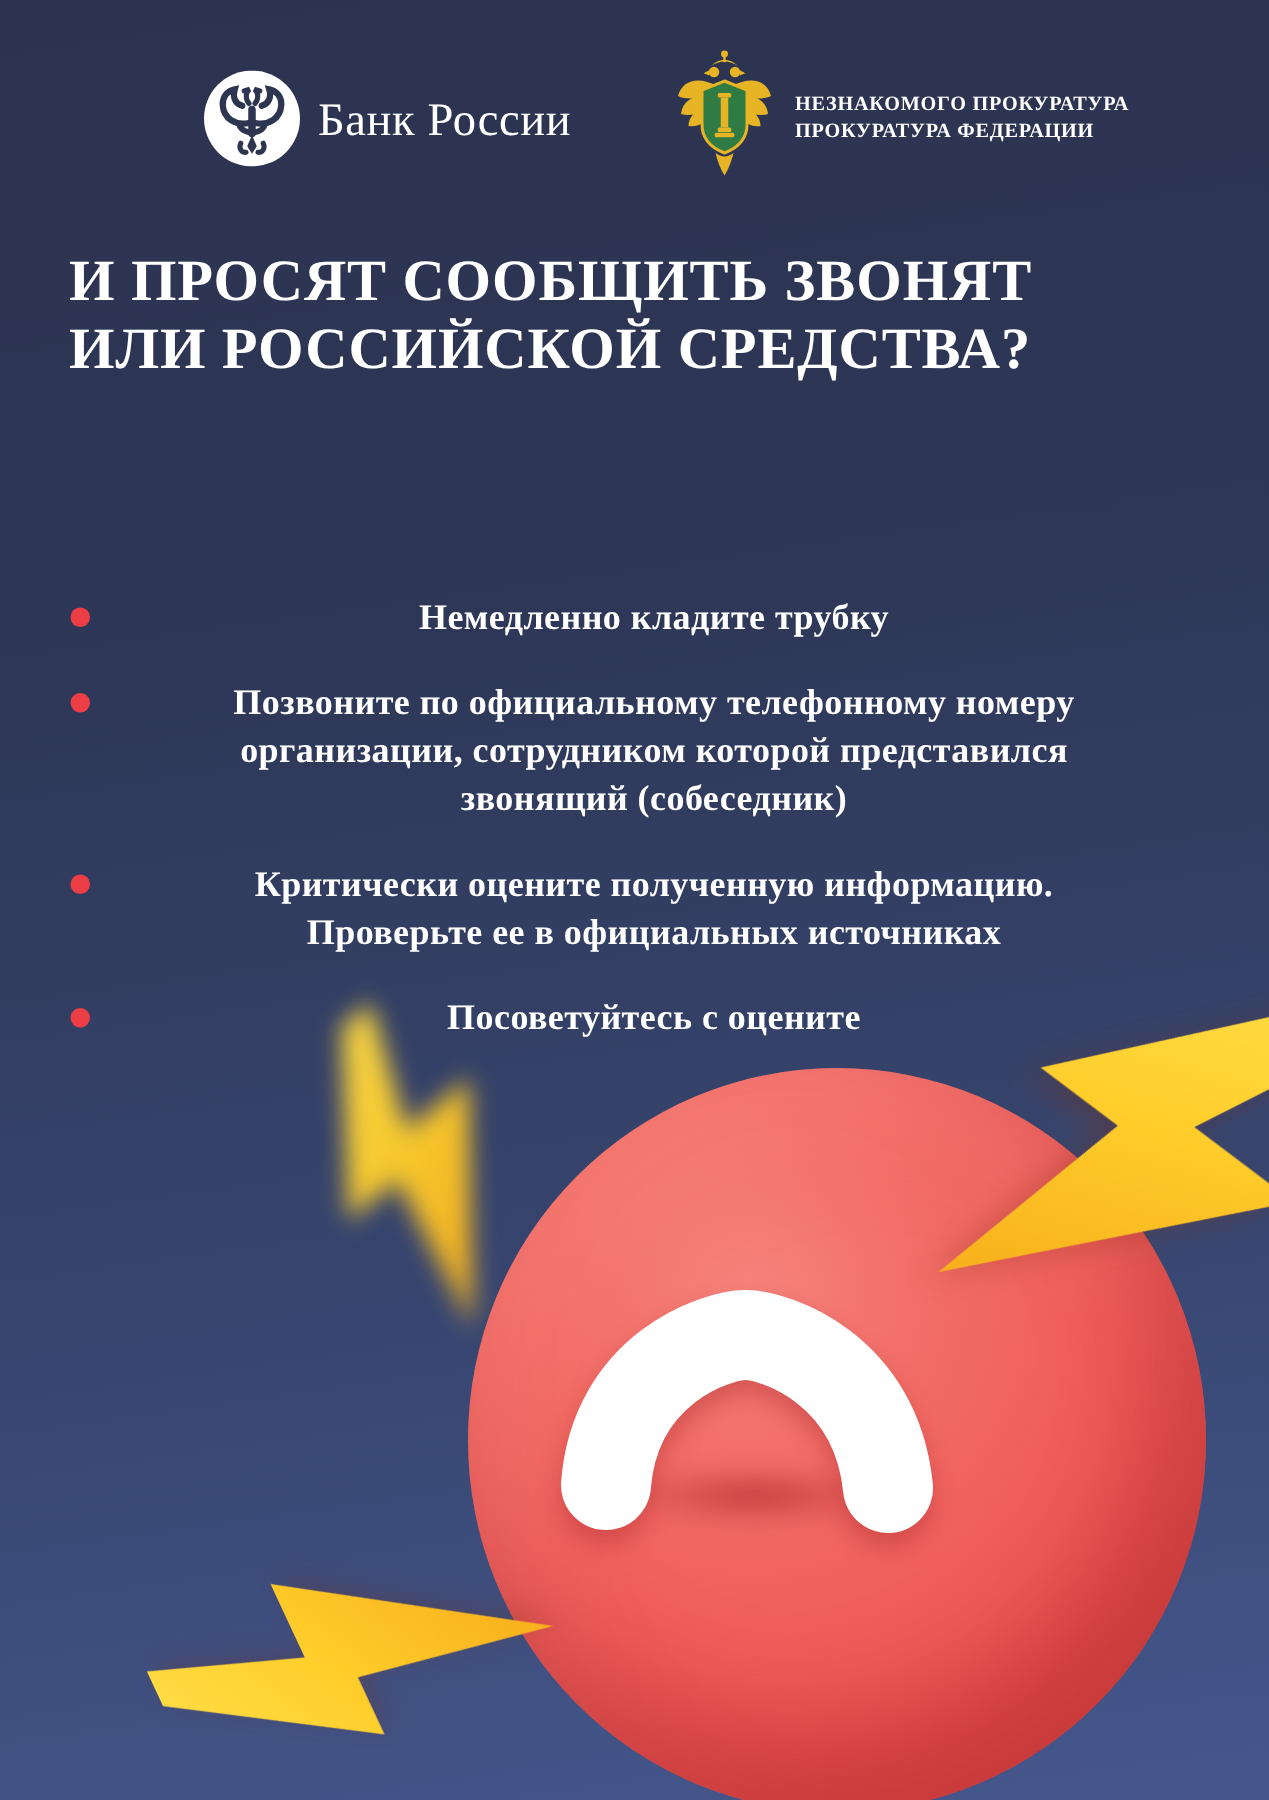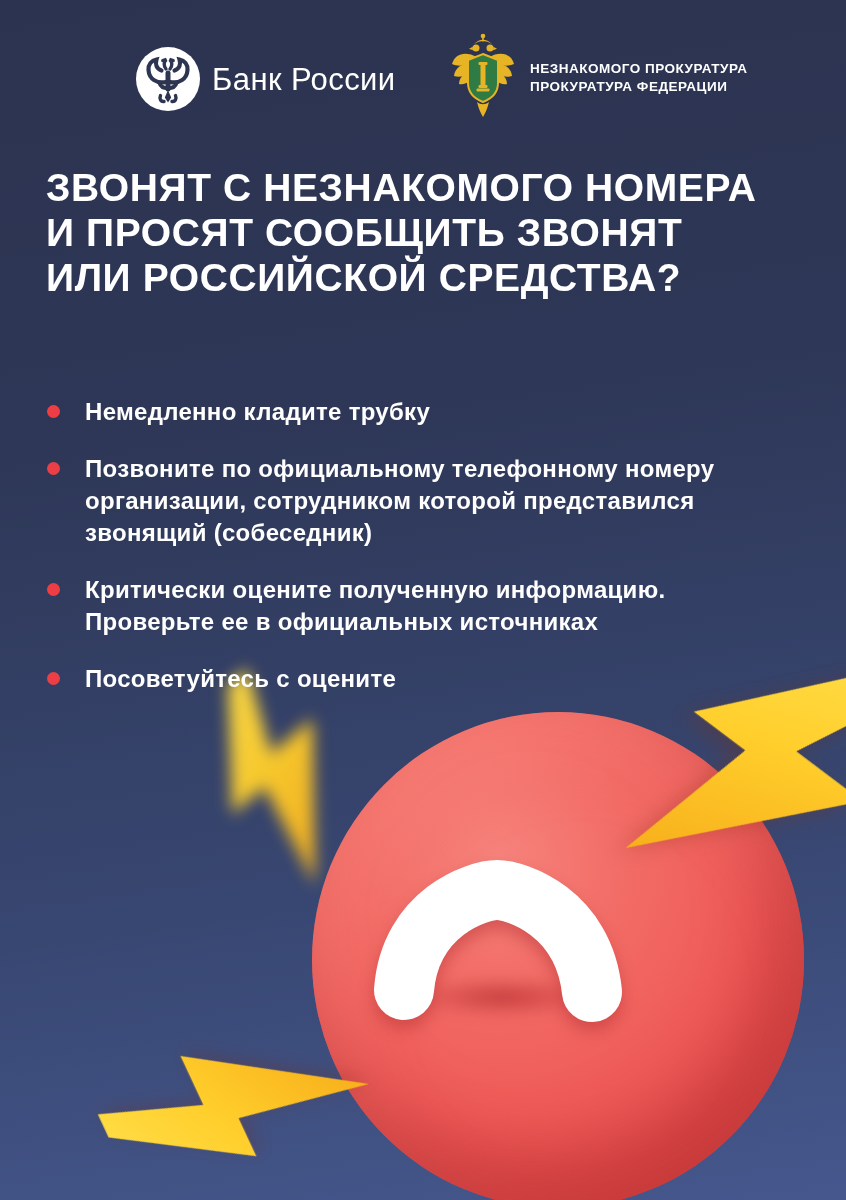--- a/index.html
+++ b/index.html
@@ -11,21 +11,21 @@
   }
   
   .bank-logo{position:absolute;left:136px;top:47px;width:64px;height:64px;}
   .bank-name{position:absolute;left:212px;top:62px;font-size:31px;font-weight:400;color:#fff;letter-spacing:.4px;}
   .pros-emblem{position:absolute;left:446px;top:31px;width:74px;height:88px;}
   .pros-name{position:absolute;left:530px;top:60px;font-size:13.5px;font-weight:700;color:#fff;line-height:17.5px;letter-spacing:.5px;}
   
   .headline{position:absolute;left:46px;top:165px;color:#fff;font-weight:700;font-size:39px;line-height:45px;letter-spacing:.6px;}
   
   .actions-title{position:absolute;left:47px;top:350px;color:#f2494d;font-weight:700;font-size:28px;letter-spacing:.8px;}
-  .actions-list{position:absolute;left:47px;top:396px;width:740px;margin:0;padding:0;list-style:none;}
+  .actions-list{position:absolute;left:47px;top:396px;width:740px;margin:0;padding:0;list-style:none;text-align:center;}
   .actions-list li{position:relative;padding-left:38px;margin-bottom:25px;color:#fff;font-weight:700;font-size:24px;line-height:32px;letter-spacing:.3px;}
   .dot{position:absolute;left:0;top:9px;width:13px;height:13px;border-radius:50%;background:#ee3e45;}
   .action-text{white-space:pre-line;}
   
   .illu{position:absolute;inset:0;pointer-events:none;}
   .sphere{
     position:absolute;left:312px;top:712px;width:492px;height:496px;border-radius:50%;
     background:radial-gradient(circle at 38% 30%,#f6837c 0%,#f26a64 30%,#ef5b58 55%,#e54f4c 75%,#d54342 90%,#c93c3c 100%);
     box-shadow:inset -28px -48px 70px rgba(178,42,45,.55), inset 22px 34px 70px rgba(255,160,150,.30);
     z-index:3;
@@ -33,21 +33,21 @@
   .bolt{position:absolute;overflow:visible;}
   .bolt-right{left:650px;top:620px;width:230px;height:300px;transform:rotate(37deg);z-index:5;
     filter:drop-shadow(-6px 10px 10px rgba(130,45,20,.30));}
   .bolt-left-blur{left:205px;top:670px;width:150px;height:215px;transform:rotate(-40deg);filter:blur(8px);opacity:.96;z-index:2;}
   .bolt-bottom{left:159px;top:968px;width:150px;height:265px;transform:rotate(-115deg);z-index:4;
     filter:drop-shadow(2px 6px 8px rgba(120,40,20,.25));}
   .handset-shadow{position:absolute;left:378px;top:968px;width:250px;height:58px;border-radius:50%;
     background:radial-gradient(closest-side,rgba(165,30,36,.55),rgba(165,30,36,0) 72%);filter:blur(6px);z-index:4;}
   .handset{position:absolute;left:352px;top:850px;width:290px;height:175px;z-index:4;
     filter:drop-shadow(0 9px 8px rgba(175,45,48,.45));}
-  .content{position:absolute;inset:0;z-index:6;}
+  .content{position:absolute;inset:0;z-index:6;font-family:Liberation Serif, serif;}
 </style>
 </head>
 <body>
 
 <div class="poster">
 
   <svg width="0" height="0" style="position:absolute" aria-hidden="true">
     <defs>
       <linearGradient id="boltGrad" x1="0" y1="0" x2="0.25" y2="1">
         <stop offset="0" stop-color="#FFE14E"></stop>
@@ -126,21 +126,20 @@
         <rect x="30.5" y="57.5" width="13" height="3" rx="1"></rect>
       </g>
     </svg>
 
     <div class="pros-name">
       <div>НЕЗНАКОМОГО ПРОКУРАТУРА</div>
       <div>ПРОКУРАТУРА ФЕДЕРАЦИИ</div>
     </div>
 
     <div class="headline">
-      <div>ЗВОНЯТ С НЕЗНАКОМОГО НОМЕРА</div>
       <div>И ПРОСЯТ СООБЩИТЬ ЗВОНЯТ</div>
       <div>ИЛИ РОССИЙСКОЙ СРЕДСТВА?</div>
     </div>
 
 
     <ul class="actions-list">
       <li>
         <span class="dot"></span>
         <span class="action-text">Немедленно кладите трубку</span>
       </li>

